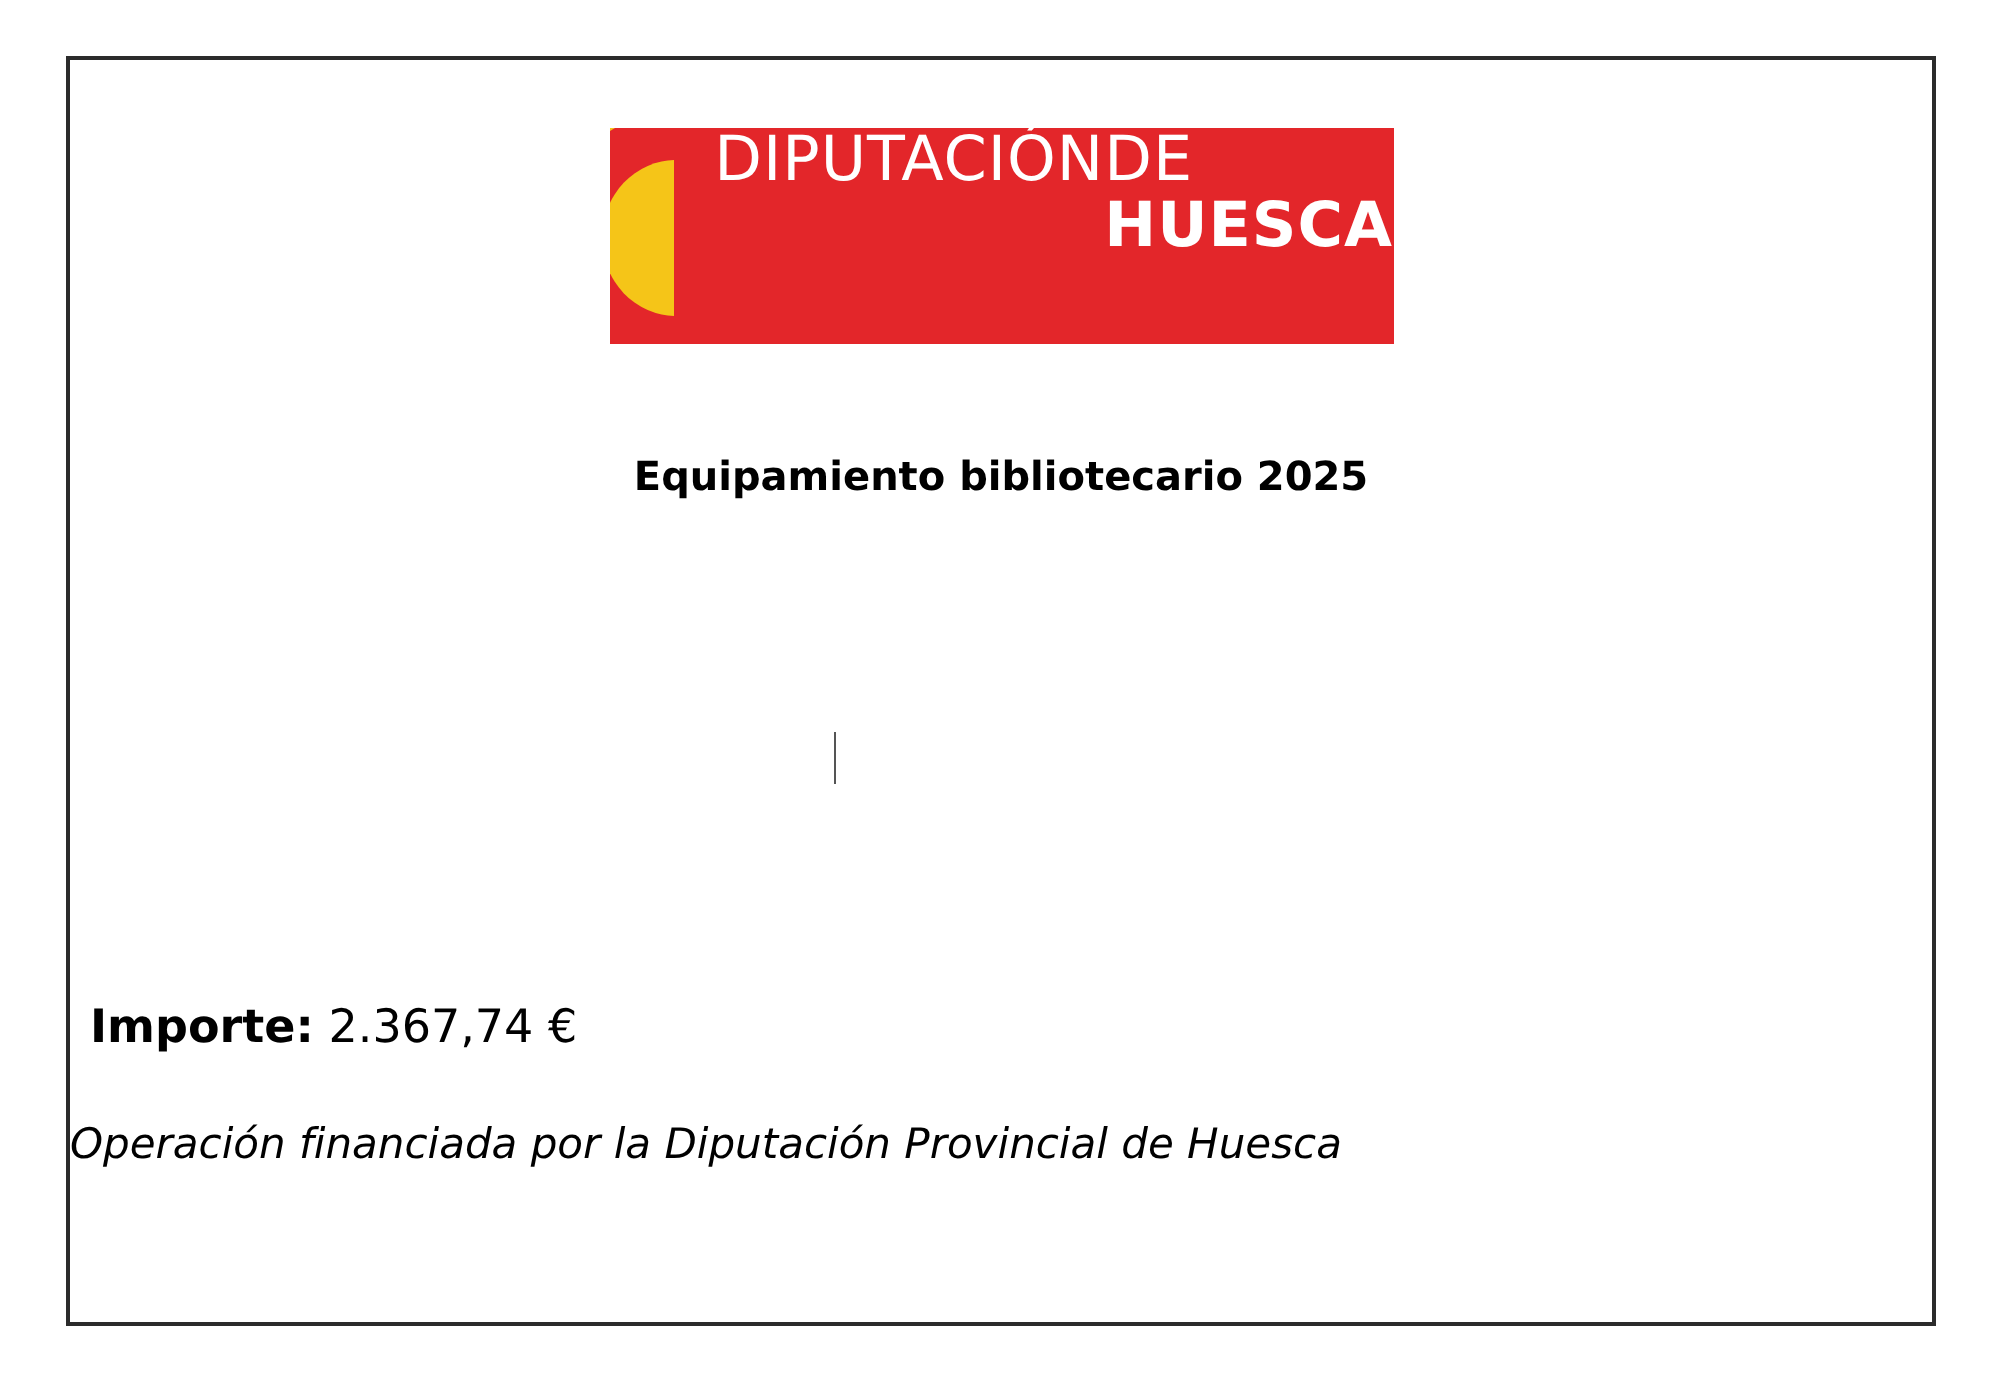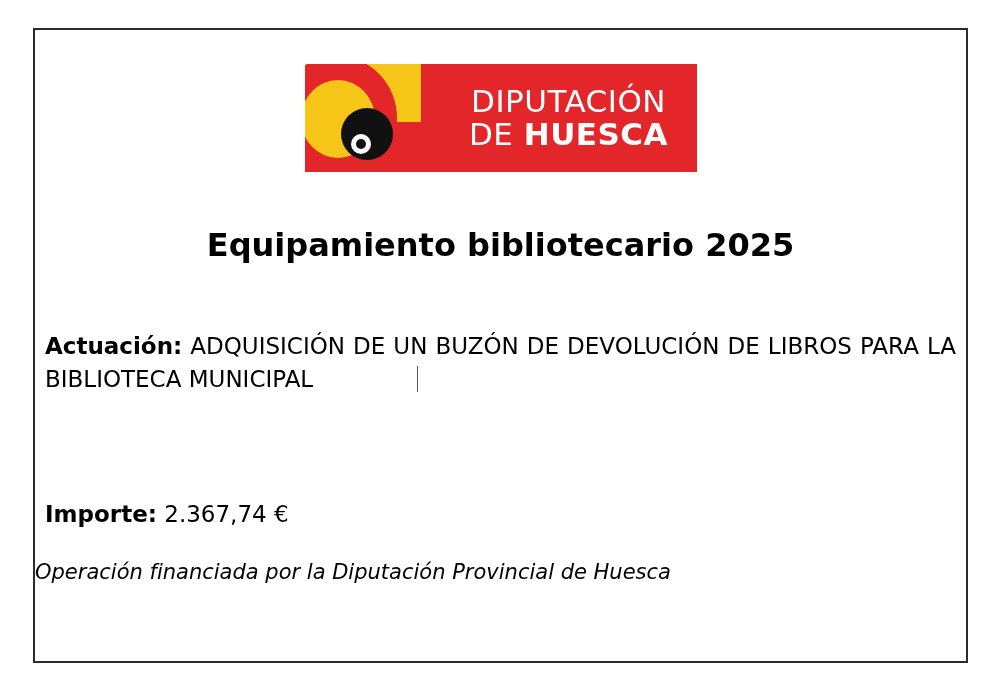--- a/index.html
+++ b/index.html
@@ -106,25 +106,24 @@
     width: 10px;
     height: 10px;
     border-radius: 50%;
     background: #111111;
   }
   .logo-text {
     flex: 1;
     background: #e3262a;
     color: #ffffff;
     display: flex;
-    flex-direction: column;
+    flex-direction: row;
     justify-content: center;
     padding-left: 20px;
     box-sizing: border-box;
-    align-items: center;
   }
   .logo-line1 {
     font-size: 31px;
     letter-spacing: 0.5px;
     line-height: 1.08;
     font-weight: 400;
   }
   .logo-line2 {
     font-size: 31px;
     letter-spacing: 0.5px;
@@ -135,21 +134,21 @@
     font-weight: 700;
   }
 
   
   .doc-title {
     position: absolute;
     left: 0;
     right: 0;
     top: 196px;
     text-align: center;
-    font-size: 32px;
+    font-size: 20px;
     font-weight: 700;
   }
 
   .field-actuacion {
     position: absolute;
     left: 10px;
     right: 10px;
     top: 300px;
     font-size: 23px;
     line-height: 1.42;
@@ -206,24 +205,20 @@
         </div>
         <div class="logo-text">
           <div class="logo-line1">DIPUTACIÓN</div>
           <div class="logo-line2"><span>DE </span><b>HUESCA</b></div>
         </div>
       </div>
     </div>
 
     <div class="doc-title">Equipamiento bibliotecario 2025</div>
 
-    <div class="field-actuacion">
-      <span class="label">Actuación:</span>
-      <span class="value">ADQUISICIÓN DE UN BUZÓN DE DEVOLUCIÓN DE LIBROS PARA LA BIBLIOTECA MUNICIPAL</span>
-    </div>
     <div class="caret"></div>
 
     <div class="field-importe">
       <span class="label">Importe:</span>
       <span class="value">2.367,74 €</span>
     </div>
 
     <div class="footnote">Operación financiada por la Diputación Provincial de Huesca</div>
 
   </div>

